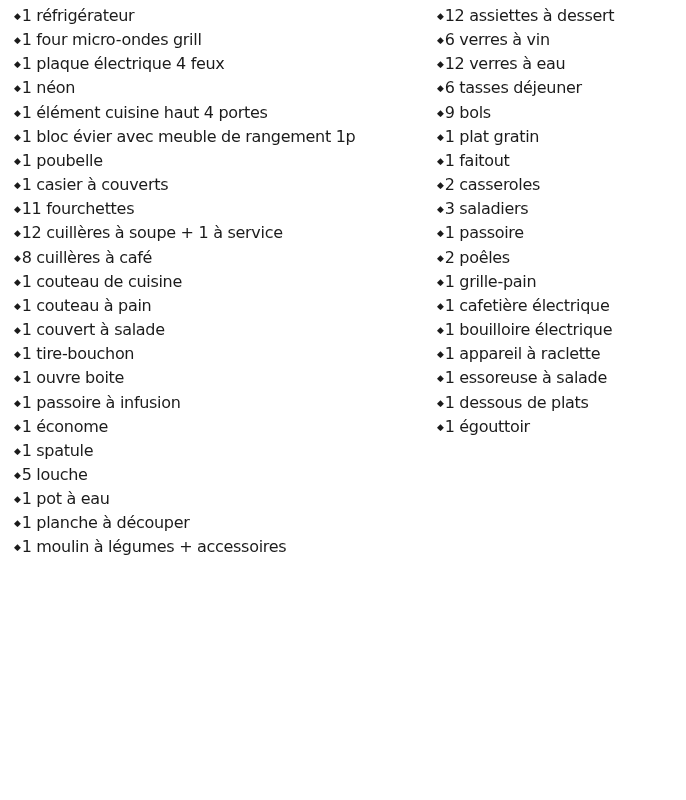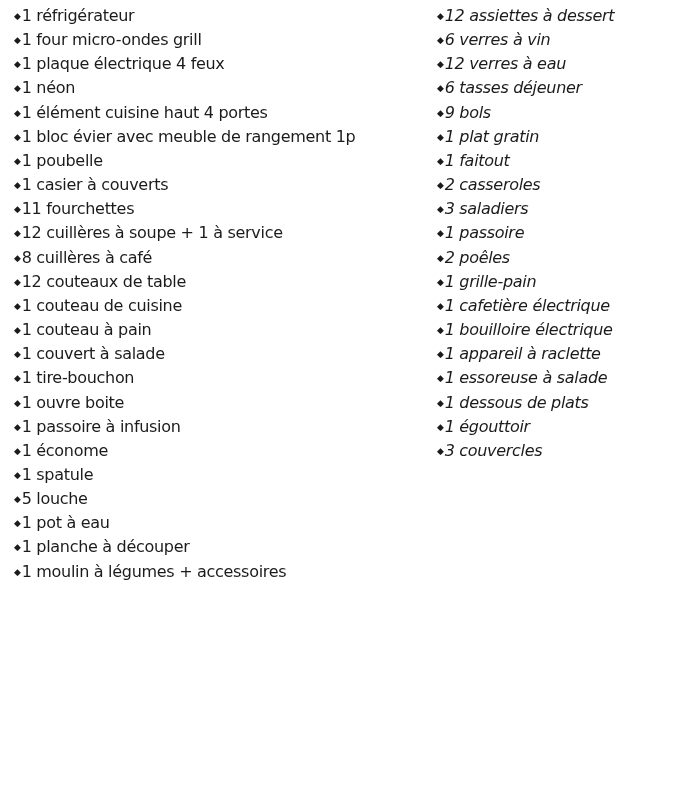--- a/index.html
+++ b/index.html
@@ -16,21 +16,21 @@
   }
   .doc {
     position: absolute;
     inset: 0;
   }
   .column {
     position: absolute;
     top: 4px;
   }
   .column-left  { left: 14px; }
-  .column-right { left: 437px; font-style: italic; }
+  .column-right { left: 437px; }
   .item {
     line-height: 24.15px;
     font-size: 16px;
     letter-spacing: -0.3px;
     white-space: nowrap;
     color: #1b1b1b;
   }
   .item.indent { padding-left: 7px; }
   .bullet {
     display: inline-block;
@@ -52,21 +52,20 @@
       <div class="item"><span class="bullet">◆</span><span class="item-text">1 four micro-ondes grill</span></div>
       <div class="item"><span class="bullet">◆</span><span class="item-text">1 plaque électrique 4 feux</span></div>
       <div class="item"><span class="bullet">◆</span><span class="item-text">1 néon</span></div>
       <div class="item"><span class="bullet">◆</span><span class="item-text">1 élément cuisine haut 4 portes</span></div>
       <div class="item"><span class="bullet">◆</span><span class="item-text">1 bloc évier avec meuble de rangement 1p</span></div>
       <div class="item"><span class="bullet">◆</span><span class="item-text">1 poubelle</span></div>
       <div class="item"><span class="bullet">◆</span><span class="item-text">1 casier à couverts</span></div>
       <div class="item"><span class="bullet">◆</span><span class="item-text">11 fourchettes</span></div>
       <div class="item"><span class="bullet">◆</span><span class="item-text">12 cuillères à soupe + 1 à service</span></div>
       <div class="item"><span class="bullet">◆</span><span class="item-text">8 cuillères à café</span></div>
-      <div class="item"><span class="bullet">◆</span><span class="item-text">12 couteaux de table</span></div>
       <div class="item"><span class="bullet">◆</span><span class="item-text">1 couteau de cuisine</span></div>
       <div class="item"><span class="bullet">◆</span><span class="item-text">1 couteau à pain</span></div>
       <div class="item"><span class="bullet">◆</span><span class="item-text">1 couvert à salade</span></div>
       <div class="item"><span class="bullet">◆</span><span class="item-text">1 tire-bouchon</span></div>
       <div class="item"><span class="bullet">◆</span><span class="item-text">1 ouvre boite</span></div>
       <div class="item"><span class="bullet">◆</span><span class="item-text">1 passoire à infusion</span></div>
       <div class="item"><span class="bullet">◆</span><span class="item-text">1 économe</span></div>
       <div class="item"><span class="bullet">◆</span><span class="item-text">1 spatule</span></div>
       <div class="item"><span class="bullet">◆</span><span class="item-text">5 louche</span></div>
       <div class="item"><span class="bullet">◆</span><span class="item-text">1 pot à eau</span></div>
@@ -85,15 +84,14 @@
       <div class="item"><span class="bullet">◆</span><span class="item-text">3 saladiers</span></div>
       <div class="item"><span class="bullet">◆</span><span class="item-text">1 passoire</span></div>
       <div class="item"><span class="bullet">◆</span><span class="item-text">2 poêles</span></div>
       <div class="item"><span class="bullet">◆</span><span class="item-text">1 grille-pain</span></div>
       <div class="item"><span class="bullet">◆</span><span class="item-text">1 cafetière électrique</span></div>
       <div class="item"><span class="bullet">◆</span><span class="item-text">1 bouilloire électrique</span></div>
       <div class="item"><span class="bullet">◆</span><span class="item-text">1 appareil à raclette</span></div>
       <div class="item"><span class="bullet">◆</span><span class="item-text">1 essoreuse à salade</span></div>
       <div class="item"><span class="bullet">◆</span><span class="item-text">1 dessous de plats</span></div>
       <div class="item"><span class="bullet">◆</span><span class="item-text">1 égouttoir</span></div>
-      <div class="item"><span class="bullet">◆</span><span class="item-text">3 couvercles</span></div>
     </div>
 </div>
 
 </body></html>

